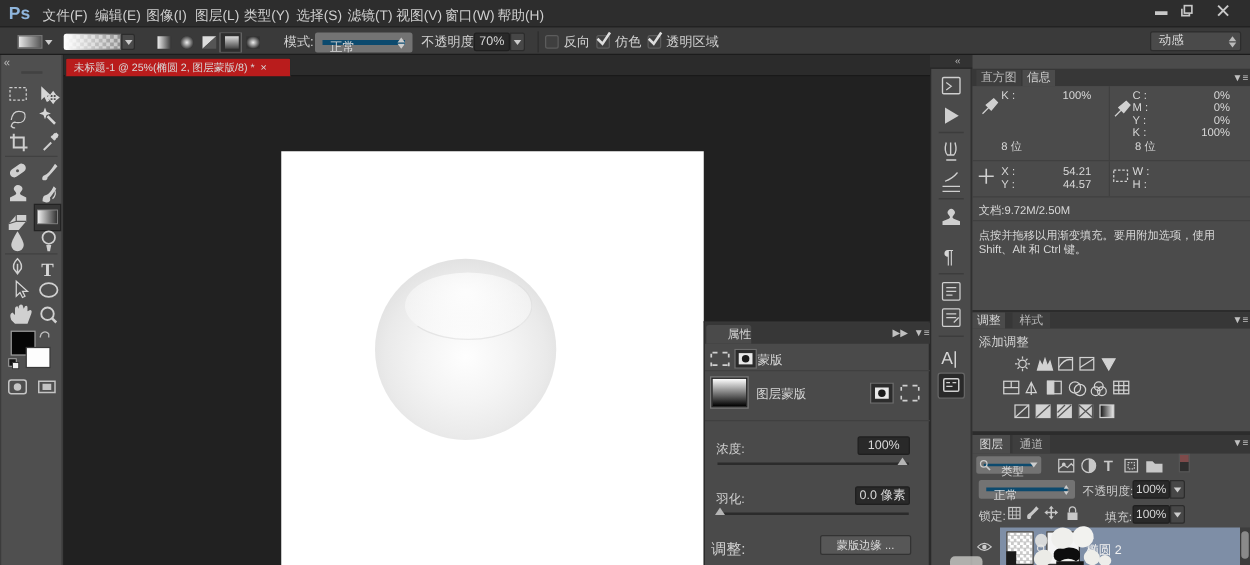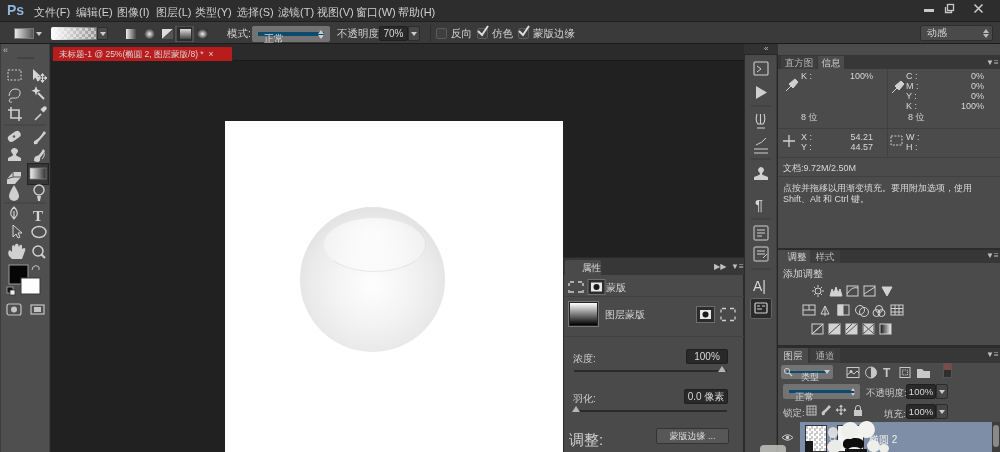--- a/index.html
+++ b/index.html
@@ -113,21 +113,21 @@
 <div class="ab otext" style="left:451px;top:27px">反向</div>
 <div class="ab chk" style="left:477px;top:28px"></div>
 <svg class="ab" style="left:476px;top:24px" width="14" height="14" viewBox="0 0 14 14">
       <path d="M2 7 L6 11 L12 2" stroke="#ddd" stroke-width="2" fill="none"></path>
     </svg>
 <div class="ab otext" style="left:492px;top:27px">仿色</div>
 <div class="ab chk" style="left:518px;top:28px"></div>
 <svg class="ab" style="left:517px;top:24px" width="14" height="14" viewBox="0 0 14 14">
       <path d="M2 7 L6 11 L12 2" stroke="#ddd" stroke-width="2" fill="none"></path>
     </svg>
-<div class="ab otext" style="left:533px;top:27px">蒙版边缘</div>
+<div class="ab otext" style="left:533px;top:27px">透明区域</div>
 <div class="ab" style="left:920px;top:25px;width:73px;height:16px;background:#4a4a4a;border:1px solid #2d2d2d;border-radius:2px;color:#d8d8d8;font-size:10px;line-height:14px;padding-left:6px">动感</div>
 <div class="ab" style="left:983px;top:29px;width:0;height:0;border-left:3px solid transparent;border-right:3px solid transparent;border-bottom:4px solid #bbb"></div>
 <div class="ab" style="left:983px;top:34px;width:0;height:0;border-left:3px solid transparent;border-right:3px solid transparent;border-top:4px solid #bbb"></div>
 
 <div class="ab" id="toolbar"></div>
 <svg class="ab" style="left:0;top:44px" width="50" height="408" viewBox="0 0 50 408">
  <g fill="none" stroke="#cfcfcf" stroke-width="1">
   <text x="3" y="9" fill="#bbb" stroke="none" font-size="9">«</text>
   <rect x="17" y="13" width="17" height="2" fill="#424242" stroke="none"></rect>
 
@@ -229,21 +229,21 @@
 </svg>
 <div class="ab sep" style="left:564px;top:336px;width:180px"></div>
 <div class="ab" style="left:573px;top:352px;font-size:10px;color:#d0d0d0">浓度:</div>
 <div class="ab darkbox" style="left:686px;top:349px;width:42px;height:15px;font-size:10px;line-height:13px;text-align:center">100%</div>
 <div class="ab" style="left:574px;top:370px;width:153px;height:2px;background:#2b2b2b"></div>
 <div class="ab" style="left:718px;top:366px;width:0;height:0;border-left:4px solid transparent;border-right:4px solid transparent;border-bottom:6px solid #b5b5b5"></div>
 <div class="ab" style="left:573px;top:392px;font-size:10px;color:#d0d0d0">羽化:</div>
 <div class="ab darkbox" style="left:684px;top:389px;width:44px;height:15px;font-size:10px;line-height:13px;text-align:center">0.0 像素</div>
 <div class="ab" style="left:574px;top:410px;width:153px;height:2px;background:#2b2b2b"></div>
 <div class="ab" style="left:572px;top:406px;width:0;height:0;border-left:4px solid transparent;border-right:4px solid transparent;border-bottom:6px solid #b5b5b5"></div>
-<div class="ab" style="left:569px;top:431px;font-size:15px;color:#d0d0d0">调整:</div>
+<div class="ab" style="left:569px;top:431px;font-size:12px;color:#d0d0d0">调整:</div>
 <div class="ab" style="left:656px;top:428px;width:73px;height:16px;background:#575757;border:1px solid #333;border-radius:2px;color:#ddd;font-size:9px;text-align:center;line-height:14px">蒙版边缘 ...</div>
 
 <div class="ab" id="iconstrip"></div>
 <div class="ab" style="left:744px;top:44px;width:256px;height:11px;background:#323232;border-bottom:1px solid #272727"></div>
 <div class="ab" style="left:764px;top:44px;font-size:8px;color:#bbb">«</div>
 <svg class="ab" style="left:747px;top:44px" width="28" height="290" viewBox="0 0 28 290">
  <g fill="none" stroke="#cfcfcf" stroke-width="1.1">
   <rect x="7" y="18" width="14" height="13" rx="1"></rect>
   <path d="M10 22 l4 3 l-4 3" stroke-width="1"></path>
   <path d="M9 42 l11 6.5 l-11 6.5 z" fill="#cfcfcf" stroke="none"></path>
@@ -307,21 +307,21 @@
 <div class="ab itxt" style="left:906px;top:132px">W :</div>
 <div class="ab itxt" style="left:906px;top:142px">H :</div>
 <div class="ab vline" style="left:887px;top:129px;height:28px"></div>
 <div class="ab sep" style="left:778px;top:157px;width:222px"></div>
 <div class="ab itxt" style="left:783px;top:162px">文档:9.72M/2.50M</div>
 <div class="ab sep" style="left:778px;top:176px;width:222px"></div>
 <div class="ab itxt" style="left:783px;top:183px;width:212px;line-height:10.5px">点按并拖移以用渐变填充。要用附加选项，使用 Shift、Alt 和 Ctrl 键。</div>
 
 <div class="ab" style="left:778px;top:248px;width:222px;height:2px;background:#2c2c2c"></div>
 <div class="ab" style="left:778px;top:250px;width:222px;height:13px;background:#373737"></div>
-<div class="ab ptab on" style="left:778px;top:250px;width:38px;height:13px;line-height:13px">调整</div>
+<div class="ab ptab on" style="left:778px;top:250px;width:26px;height:13px;line-height:13px">调整</div>
 <div class="ab ptab off" style="left:810px;top:250px;width:30px;height:13px;line-height:13px">样式</div>
 <div class="ab pmenu" style="left:986px;top:251px">▼≡</div>
 <div class="ab panel" style="left:778px;top:263px;width:222px;height:82px"></div>
 <div class="ab" style="left:783px;top:267px;font-size:10px;color:#d4d4d4">添加调整</div>
 <svg class="ab" style="left:800px;top:285px" width="110" height="54" viewBox="0 0 110 54">
  <g fill="none" stroke="#d2d2d2" stroke-width="1">
   <g transform="translate(12,0)">
    <circle cx="6" cy="6" r="3"></circle>
           <path d="M6 0 v2 M6 10 v2 M0 6 h2 M10 6 h2 M2 2 l1.5 1.5 M10 2 l-1.5 1.5 M2 10 l1.5 -1.5 M10 10 l-1.5 -1.5"></path>
    <path d="M18 11 l2 -7 l2 4 l2 -6 l2 6 l2 -4 l2 7 z" fill="#d2d2d2"></path>

